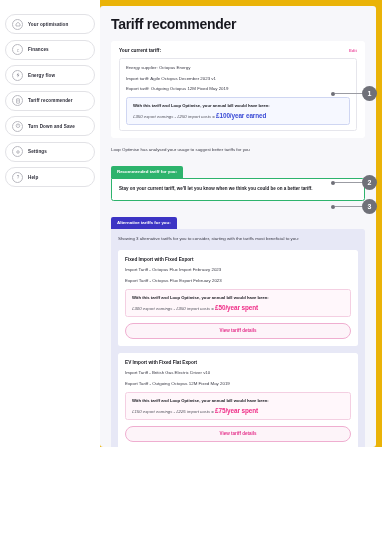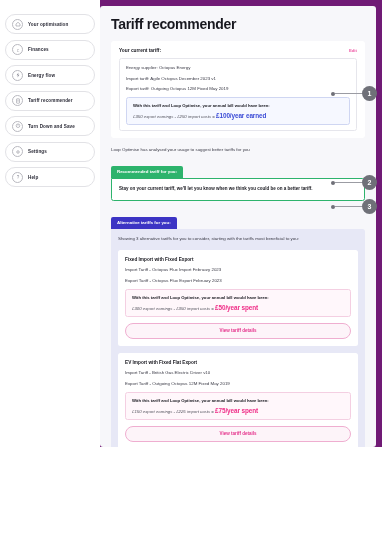--- a/index.html
+++ b/index.html
@@ -6,21 +6,21 @@
   html, body {
     width: 382px; height: 551px;
     background: #ffffff;
     font-family: "Liberation Sans", sans-serif;
     overflow: hidden;
   }
   #app {
     position: relative;
     width: 382px; height: 447px;
     display: flex;
-    background: #701a75;
+    background: #eab308;
   }
 
   
   .sidebar {
     width: 100px;
     flex: 0 0 100px;
     padding: 14px 5px 0 5px;
     background: #ffffff;
     display: flex;
     flex-direction: column;

